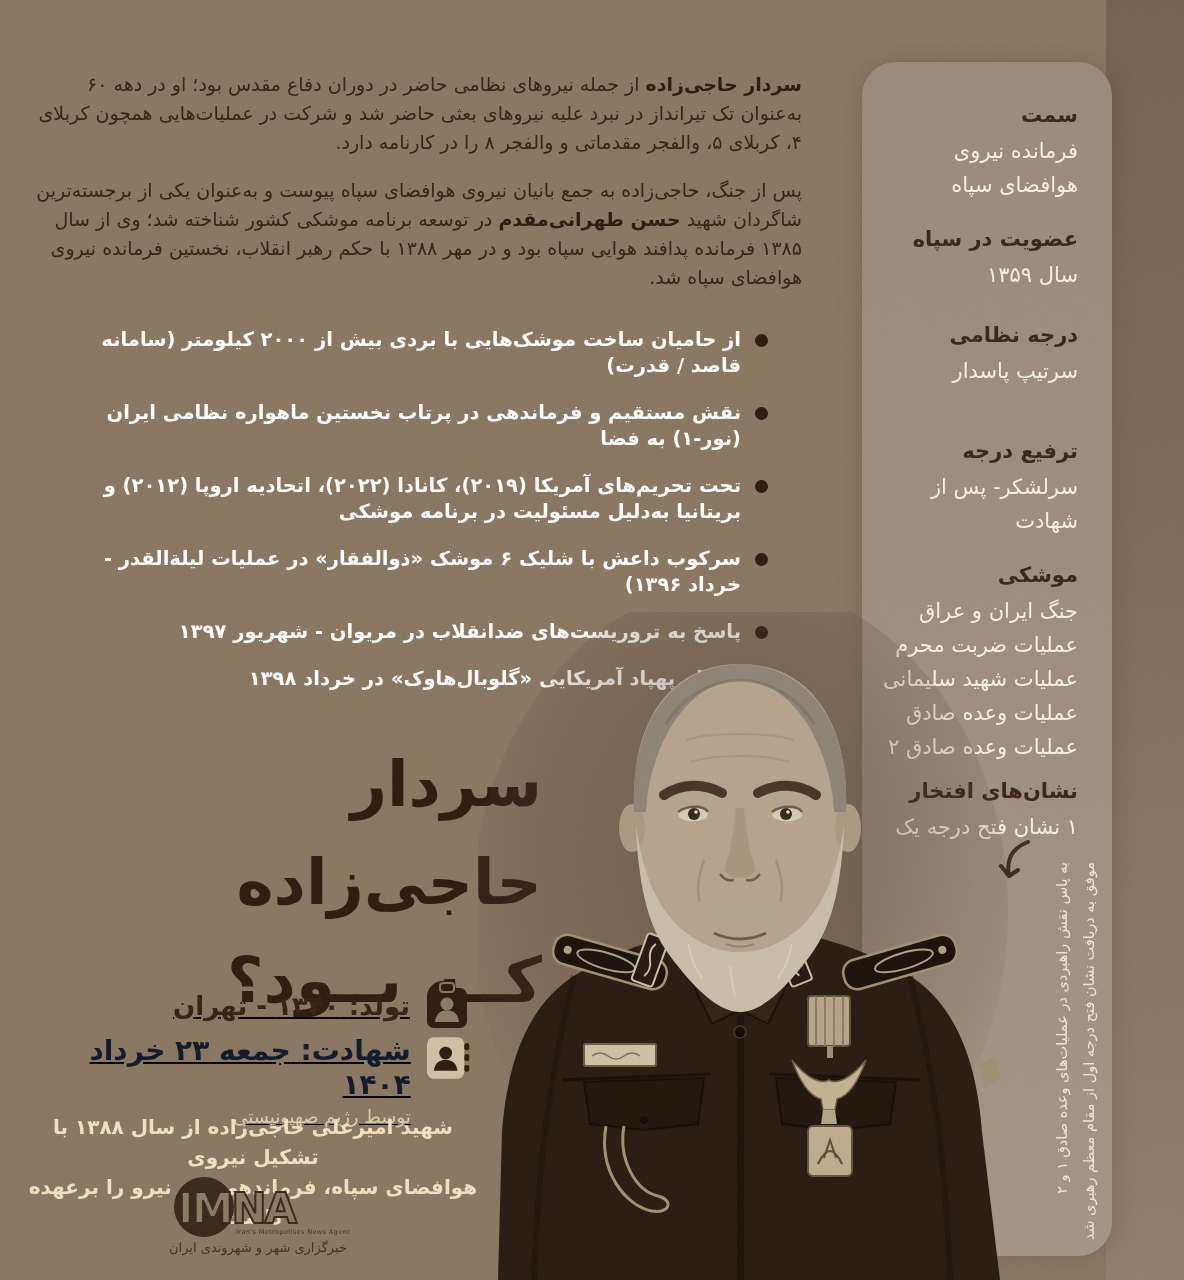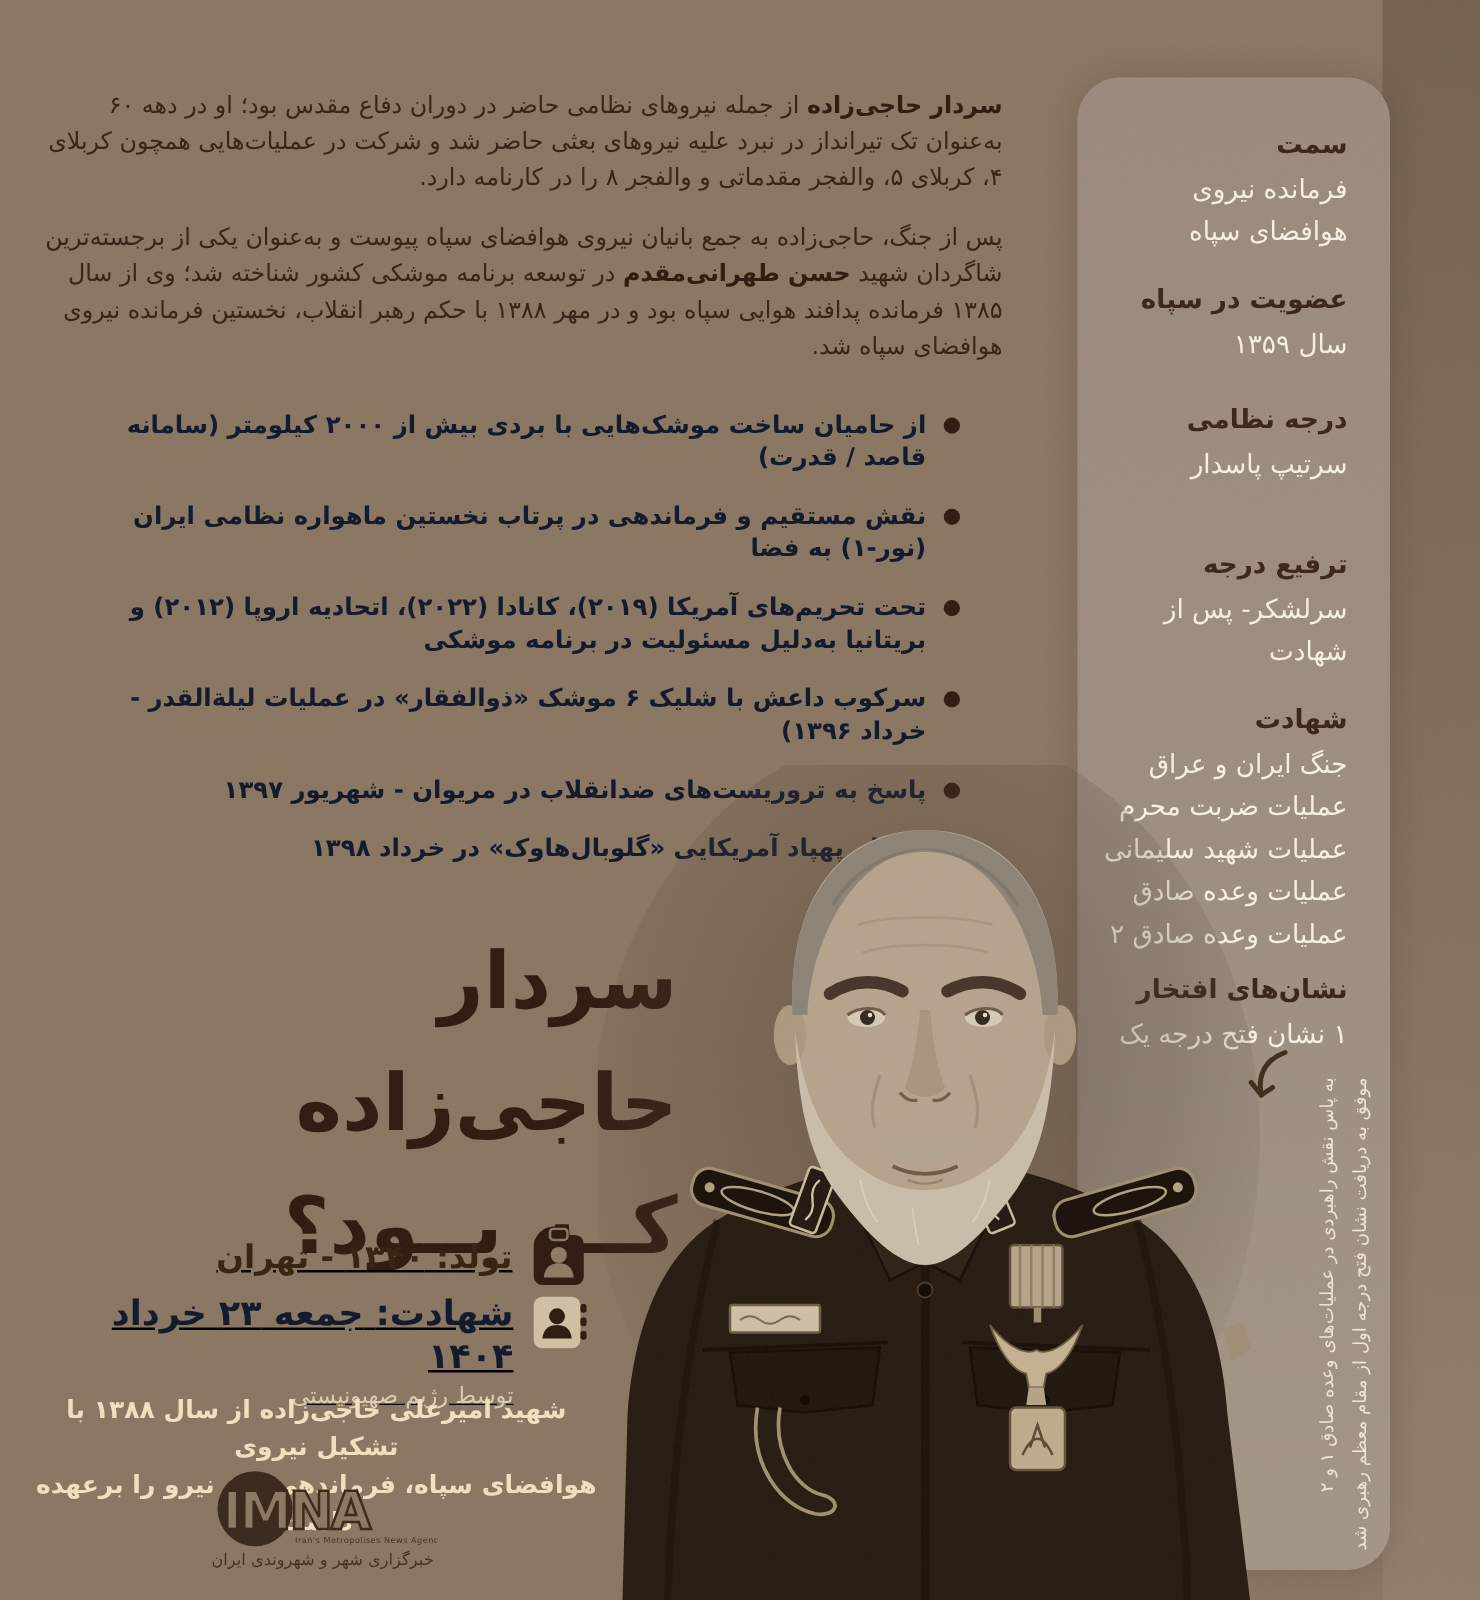--- a/index.html
+++ b/index.html
@@ -21,21 +21,21 @@
   .note-rot{position:absolute;left:876px;top:1035px;width:400px;height:54px;
     transform:rotate(-90deg);transform-origin:center;direction:rtl;text-align:right;
     color:#efe6d4;font-size:14.5px;line-height:27px;z-index:3;}
   .hint-arrow{position:absolute;left:996px;top:838px;z-index:3;}
   
   .para{position:absolute;left:22px;width:780px;direction:rtl;text-align:right;
     font-size:19px;line-height:29px;color:#342213;}
   .para b{color:#2b1a0c;}
   .bullets{position:absolute;left:80px;top:327px;width:688px;}
   .bullet{display:flex;direction:rtl;gap:14px;margin-bottom:21px;
-    font-size:19.5px;font-weight:bold;line-height:26px;color:#0f172a;text-align:right;}
+    font-size:19.5px;font-weight:bold;line-height:26px;color:#ffffff;text-align:right;}
   .dot{flex:0 0 auto;width:13px;height:13px;border-radius:50%;background:#2d1b0d;margin-top:7px;}
   .main-title{position:absolute;left:30px;top:736px;width:512px;direction:rtl;text-align:right;
     font-size:63px;line-height:98px;font-weight:bold;color:#2d1a0d;letter-spacing:-1px;}
   .fact-row{position:absolute;display:flex;direction:rtl;gap:14px;align-items:flex-start;text-decoration:underline;}
   .fact-birth{left:130px;top:982px;width:340px;align-items:center;}
   .fact-birth .fact-text{font-size:26px;font-weight:bold;color:#33220f;}
   .fact-death{left:18px;top:1034px;width:452px;}
   .fact-death .fact-text{font-size:28px;font-weight:bold;color:#0f172a;line-height:34px;text-align:right;}
   .fact-sub{font-size:18px;font-weight:normal;color:#ddcdb0;margin-top:4px;}
   .footer-note{position:absolute;left:18px;top:1112px;width:470px;direction:rtl;text-align:center;
@@ -63,21 +63,21 @@
     </div>
     <div class="p-section" style="top:258px">
       <div class="p-head">درجه نظامی</div>
       <div class="p-line">سرتیپ پاسدار</div>
     </div>
     <div class="p-section" style="top:374px">
       <div class="p-head">ترفیع درجه</div>
       <div class="p-line">سرلشکر- پس از شهادت</div>
     </div>
     <div class="p-section" style="top:498px">
-      <div class="p-head">شهادت</div>
+      <div class="p-head">موشکی</div>
       <div class="p-line">جنگ ایران و عراق</div>
       <div class="p-line">عملیات ضربت محرم</div>
       <div class="p-line">عملیات شهید سلیمانی</div>
       <div class="p-line">عملیات وعده صادق</div>
       <div class="p-line">عملیات وعده صادق ۲</div>
     </div>
     <div class="p-section" style="top:714px">
       <div class="p-head">نشان‌های افتخار</div>
       <div class="p-line">۱ نشان فتح درجه یک</div>
     </div>

